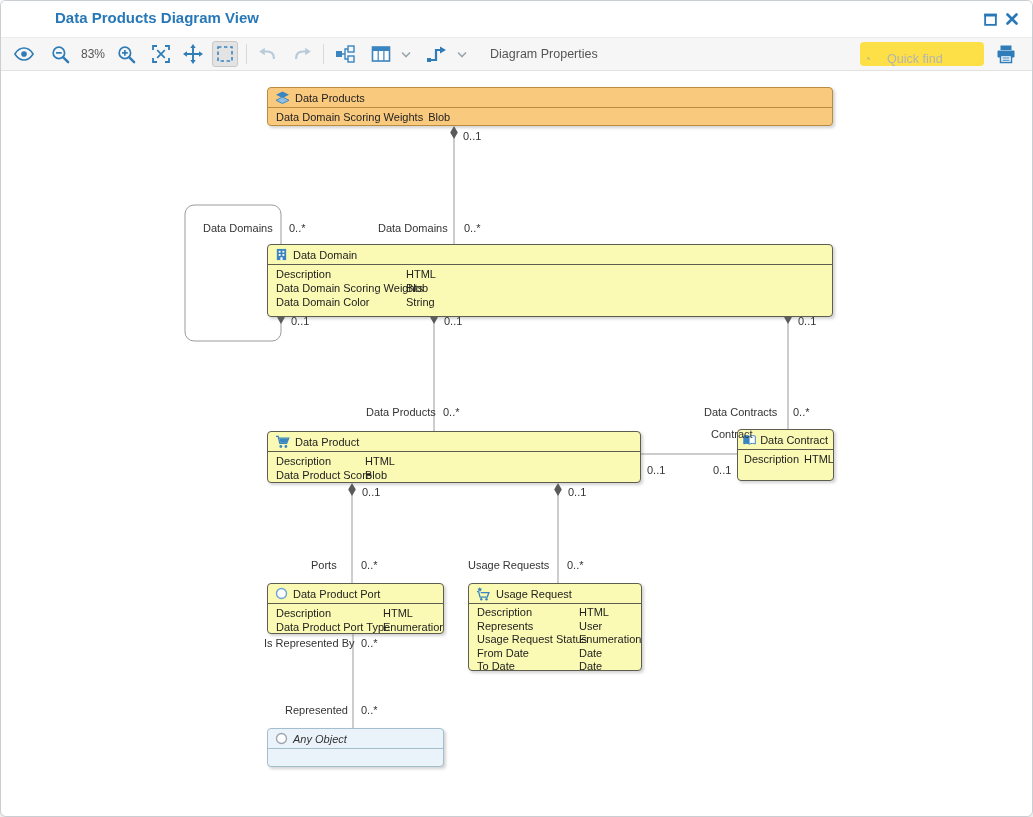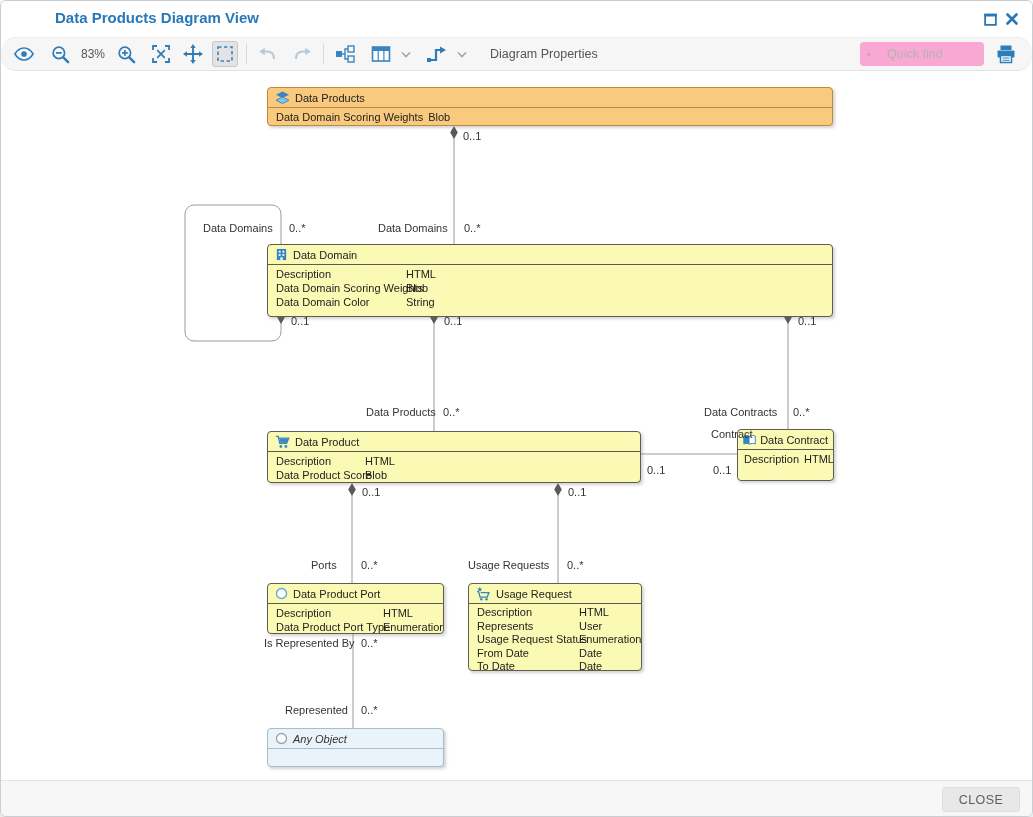--- a/index.html
+++ b/index.html
@@ -11,29 +11,29 @@
   }
   
   #titlebar { position:absolute; top:0; left:0; right:0; height:36px; background:#fff; }
   #title { position:absolute; left:14px; top:8px; font-size:15px; font-weight:bold; color:#2878b8;margin-left:40px; }
   .win-ctrl { position:absolute; top:9px; width:18px; height:18px; display:flex; align-items:center; justify-content:center; cursor:pointer; }
   #maximize { right:33px; } #close { right:11px; }
   
   #toolbar {
     position:absolute; top:36px; left:0; right:0; height:34px; background:#f6f6f6;
     border-top:1px solid #ececec; border-bottom:1px solid #e2e2e2;
-    display:flex; align-items:center; padding:0 0 0 8px;border-radius:15px;
+    display:flex; align-items:center; padding:0 0 0 8px;
   }
   .tb { width:26px; height:26px; display:flex; align-items:center; justify-content:center; margin:0 2px; cursor:pointer; }
   .tb.narrow { width:16px; }
   .tb.pressed { background:#e3e3e3; border:1px solid #c8c8c8; border-radius:3px; }
   .tb-sep { width:1px; height:20px; background:#d9d9d9; margin:0 6px; }
   #zoom-level { font-size:12px; color:#555; margin:0 6px; }
   #diagram-properties { font-size:12.5px; color:#555; margin-left:18px; }
-  #quickfind { margin-left:auto; width:124px; height:24px; background:#f9a8d4; border-radius:4px; display:flex; align-items:center; padding:0 7px;gap:12px; }
+  #quickfind { margin-left:auto; width:124px; height:24px; background:#fde047; border-radius:4px; display:flex; align-items:flex-end; padding:0 7px;gap:12px; }
   #quickfind input { border:none; background:transparent; outline:none; width:90px; font-size:12.5px; color:#555; margin-left:5px; font-family:"Liberation Sans",sans-serif; }
   #quickfind input::placeholder { color:#b3b3b3; }
   #print-btn { margin:0 13px 0 9px; }
   
   #canvas { position:absolute; top:70px; left:0; width:1033px; height:709px; background:#fff; }
   #wires { position:absolute; left:0; top:0; z-index:1; }
   .lbl { position:absolute; font-size:11px; color:#333; white-space:nowrap; z-index:3; }
   
   .entity { position:absolute; z-index:2; border:1px solid; border-radius:4px; font-size:11px; color:#222;
             box-shadow:2px 2px 3px rgba(110,110,110,.30); }
@@ -380,17 +380,14 @@
         <svg width="13" height="13" viewBox="0 0 14 14">
             <circle cx="7" cy="7" r="5.4" fill="#fdfdfd" stroke="#9aa4ad" stroke-width="1.4"></circle>
           </svg>
         <span>Any Object</span>
       </div>
       <div class="entity-body" style="height:17px"></div>
     </div>
 
   </div>
 
-  <div id="footer">
-    <button id="close-button">CLOSE</button>
-  </div>
 
 </div>
 
 </body></html>

